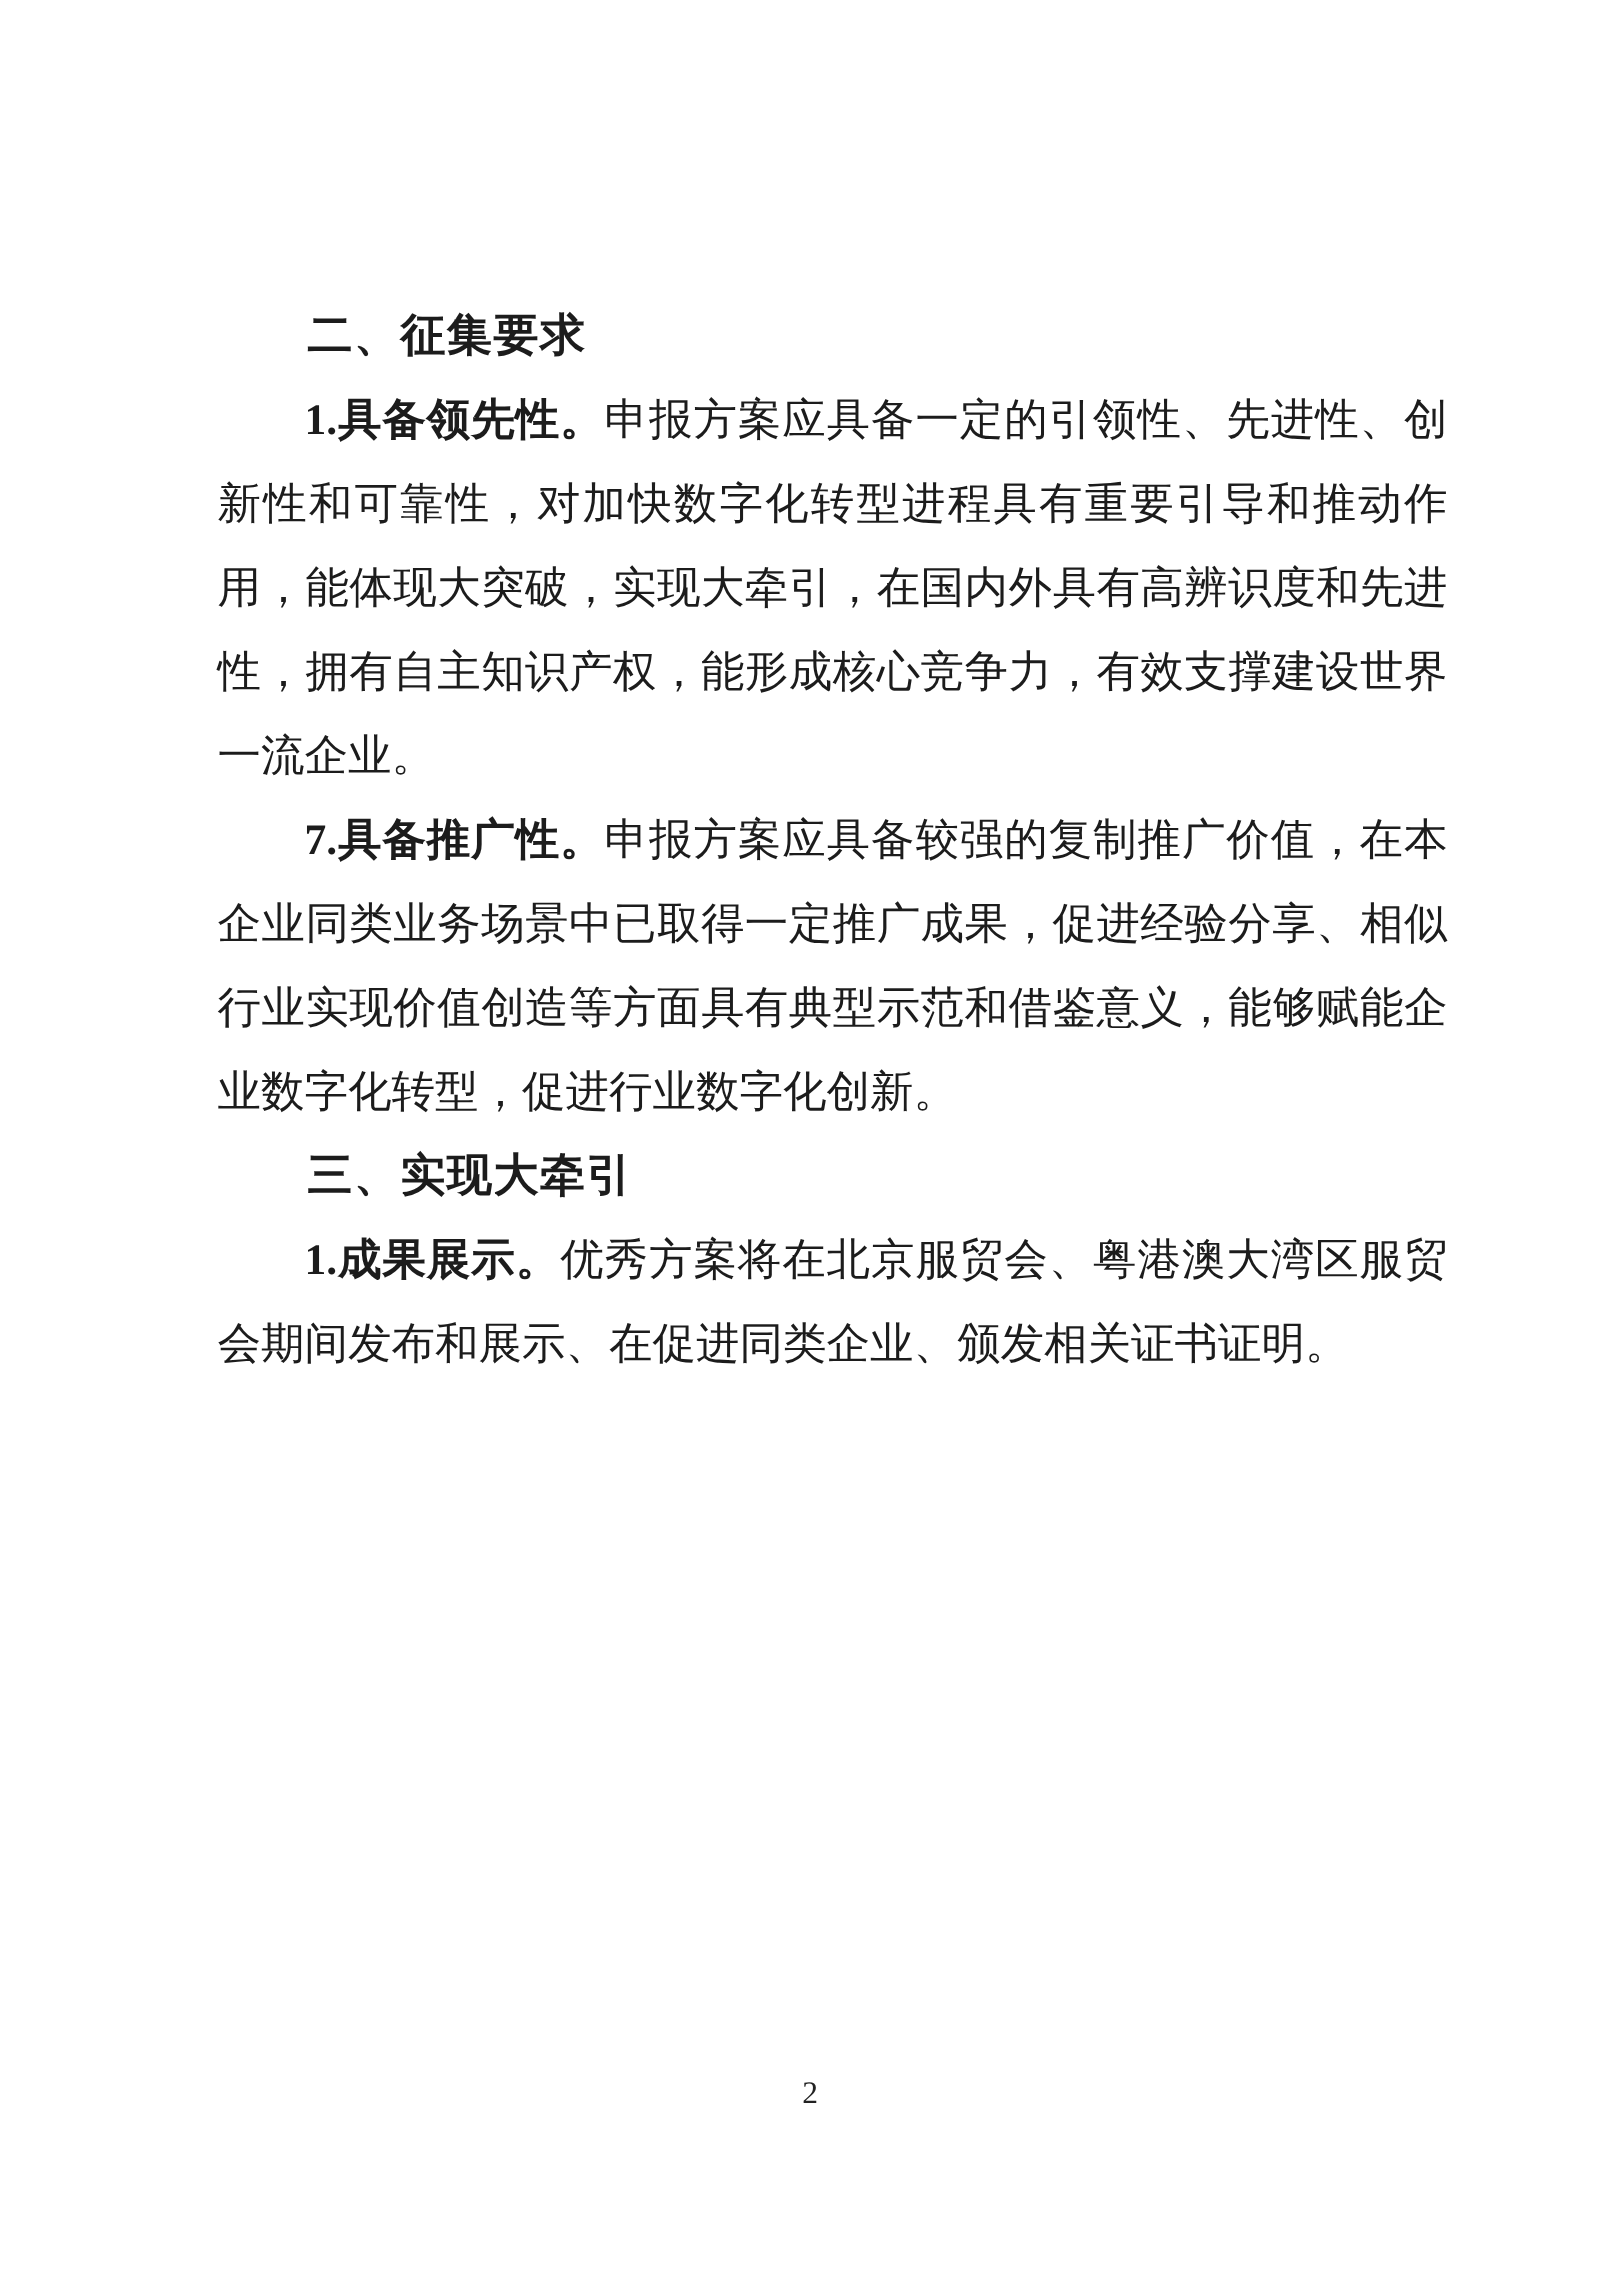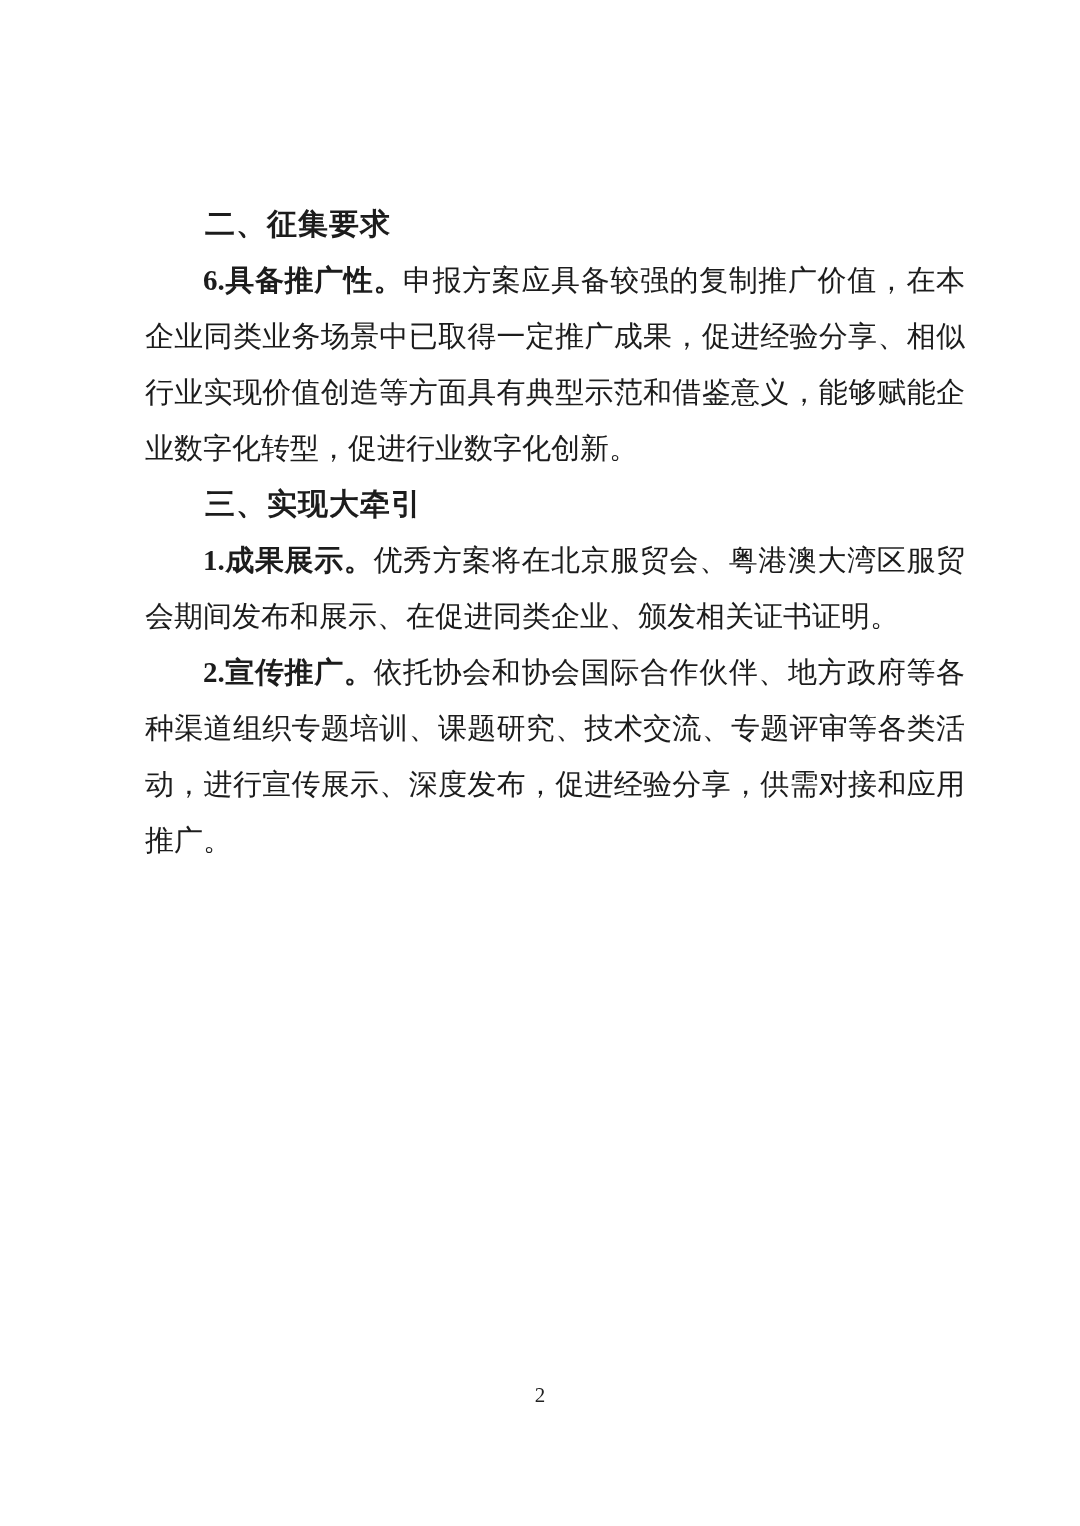--- a/index.html
+++ b/index.html
@@ -53,30 +53,30 @@
   }
 </style>
 </head>
 <body>
 
 <div class="page">
 
   <section class="doc-section">
     <h2 class="section-heading">二、征集要求</h2>
 
+    <p class="para"><span class="lead">1.具备领先性。</span><span>申报方案应具备一定的引领性、先进性、创新性和可靠性，对加快数字化转型进程具有重要引导和推动作用，能体现大突破，实现大牵引，在国内外具有高辨识度和先进性，拥有自主知识产权，能形成核心竞争力，有效支撑建设世界一流企业。</span></p>
 
 
-    <p class="para"><span class="lead">6.具备推广性。</span><span>申报方案应具备较强的复制推广价值，在本企业同类业务场景中已取得一定推广成果，促进经验分享、相似行业实现价值创造等方面具有典型示范和借鉴意义，能够赋能企业数字化转型，促进行业数字化创新。</span></p>
+    <p class="para"><span class="lead">7.具备推广性。</span><span>申报方案应具备较强的复制推广价值，在本企业同类业务场景中已取得一定推广成果，促进经验分享、相似行业实现价值创造等方面具有典型示范和借鉴意义，能够赋能企业数字化转型，促进行业数字化创新。</span></p>
   </section>
 
   <section class="doc-section">
     <h2 class="section-heading">三、实现大牵引</h2>
 
     <p class="para"><span class="lead">1.成果展示。</span><span>优秀方案将在北京服贸会、粤港澳大湾区服贸会期间发布和展示、在促进同类企业、颁发相关证书证明。</span></p>
 
-    <p class="para"><span class="lead">2.宣传推广。</span><span>依托协会和协会国际合作伙伴、地方政府等各种渠道组织专题培训、课题研究、技术交流、专题评审等各类活动，进行宣传展示、深度发布，促进经验分享，供需对接和应用推广。</span></p>
   </section>
 
   <footer class="page-footer">
     <span class="page-number">2</span>
   </footer>
 
 </div>
 
 </body></html>

